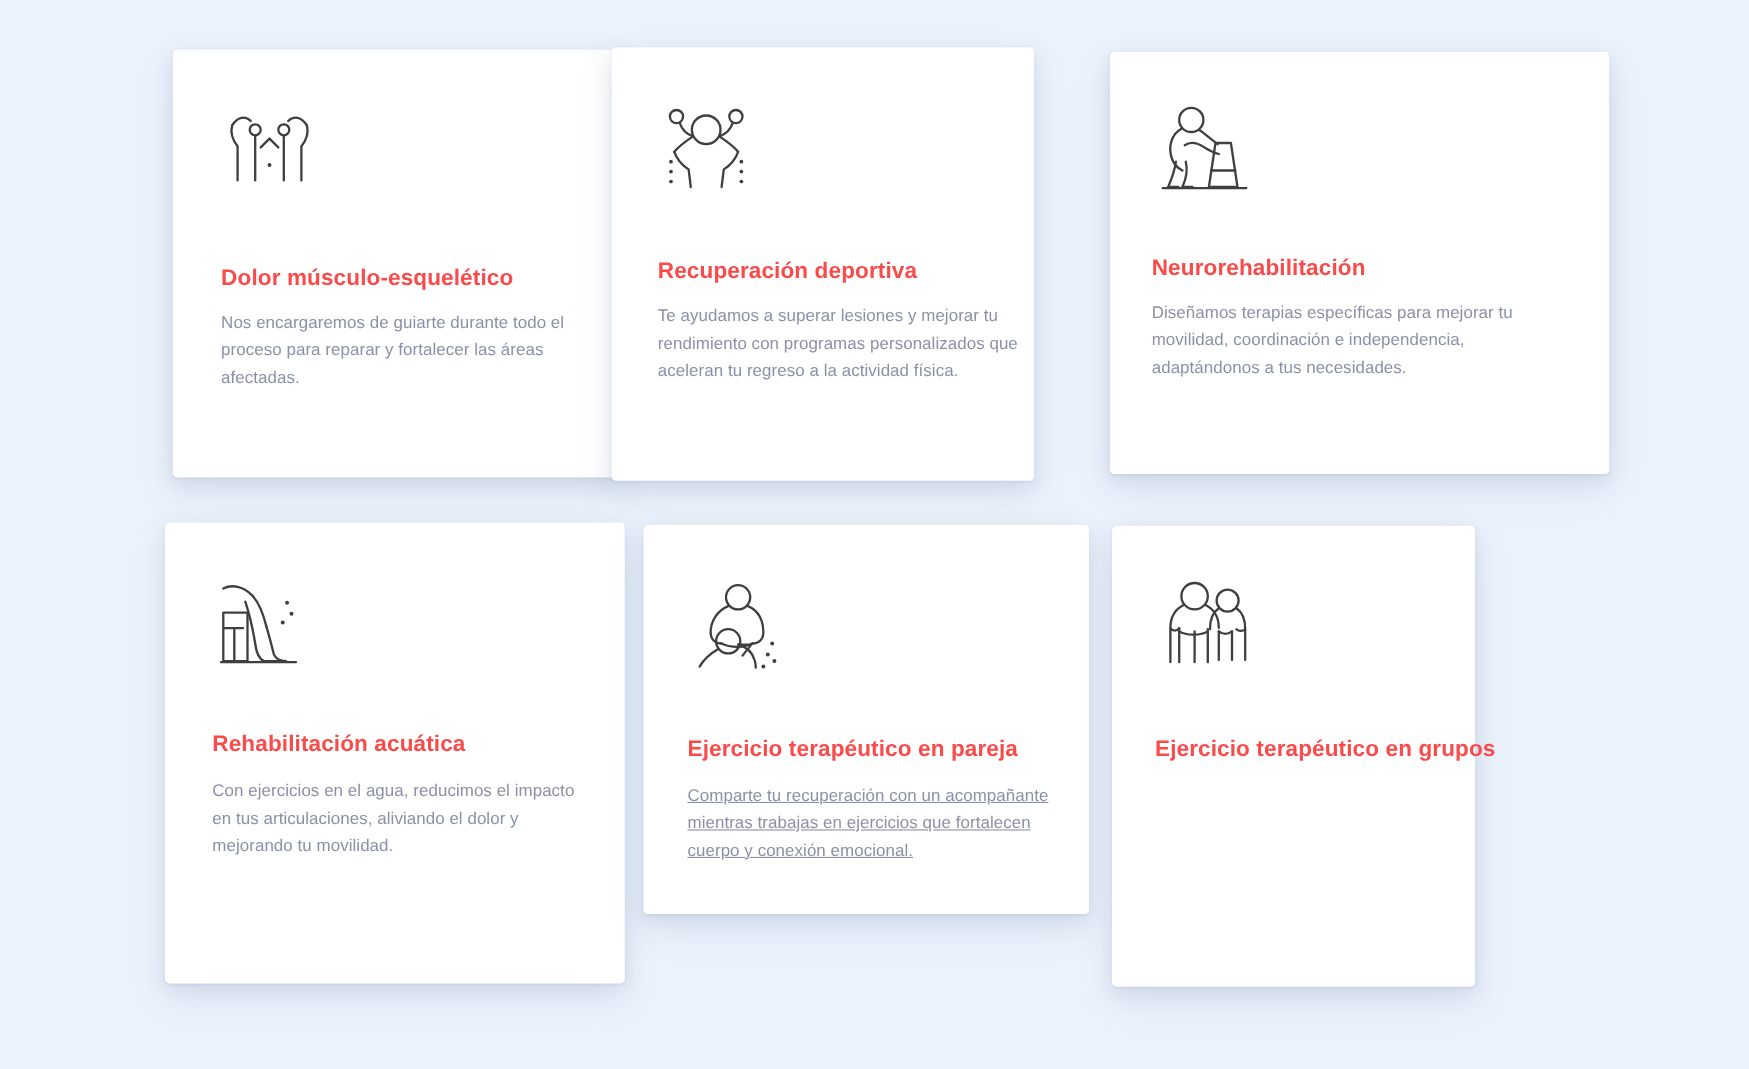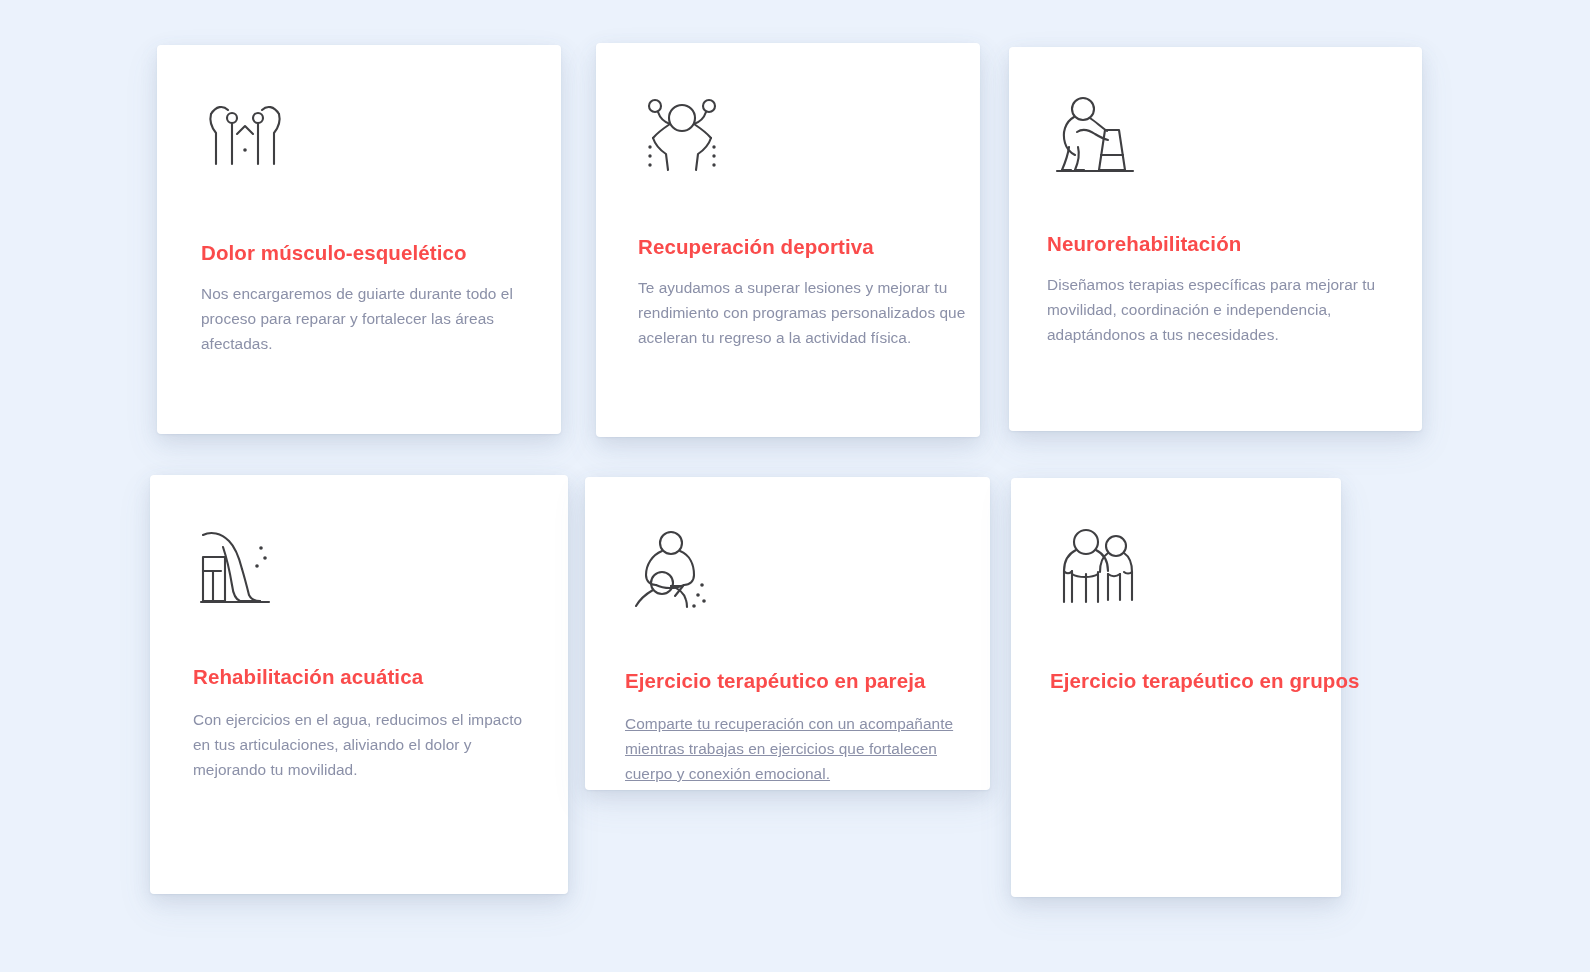--- a/index.html
+++ b/index.html
@@ -28,26 +28,26 @@
     border-radius: 4px;
     box-sizing: border-box;
     box-shadow:
       0 1px 2px rgba(96, 116, 150, 0.10),
       0 6px 18px rgba(96, 116, 150, 0.13),
       0 14px 34px rgba(96, 116, 150, 0.10);
   }
 
   
   .card-1 { left: 157px; top: 45px;  width: 404px; height: 389px; }
-  .card-2 { left: 596px; top: 43px;  width: 384px; height: 394px; }
-  .card-3 { left: 1009px; top: 47px; width: 413px; height: 384px; }
+  .card-2 { left: 556px; top: 43px;  width: 384px; height: 394px; }
+  .card-3 { left: 1009px; top: 47px; width: 454px; height: 384px; }
 
   
   .card-4 { left: 150px; top: 475px;  width: 418px; height: 419px; }
-  .card-5 { left: 585px; top: 477px;  width: 405px; height: 313px; }
+  .card-5 { left: 585px; top: 477px;  width: 405px; height: 354px; }
   .card-6 { left: 1011px; top: 478px; width: 330px; height: 419px; }
 
   .card-inner {
     position: relative;
     height: 100%;
     box-sizing: border-box;
   }
 
   .icon-wrap {
     position: absolute;

